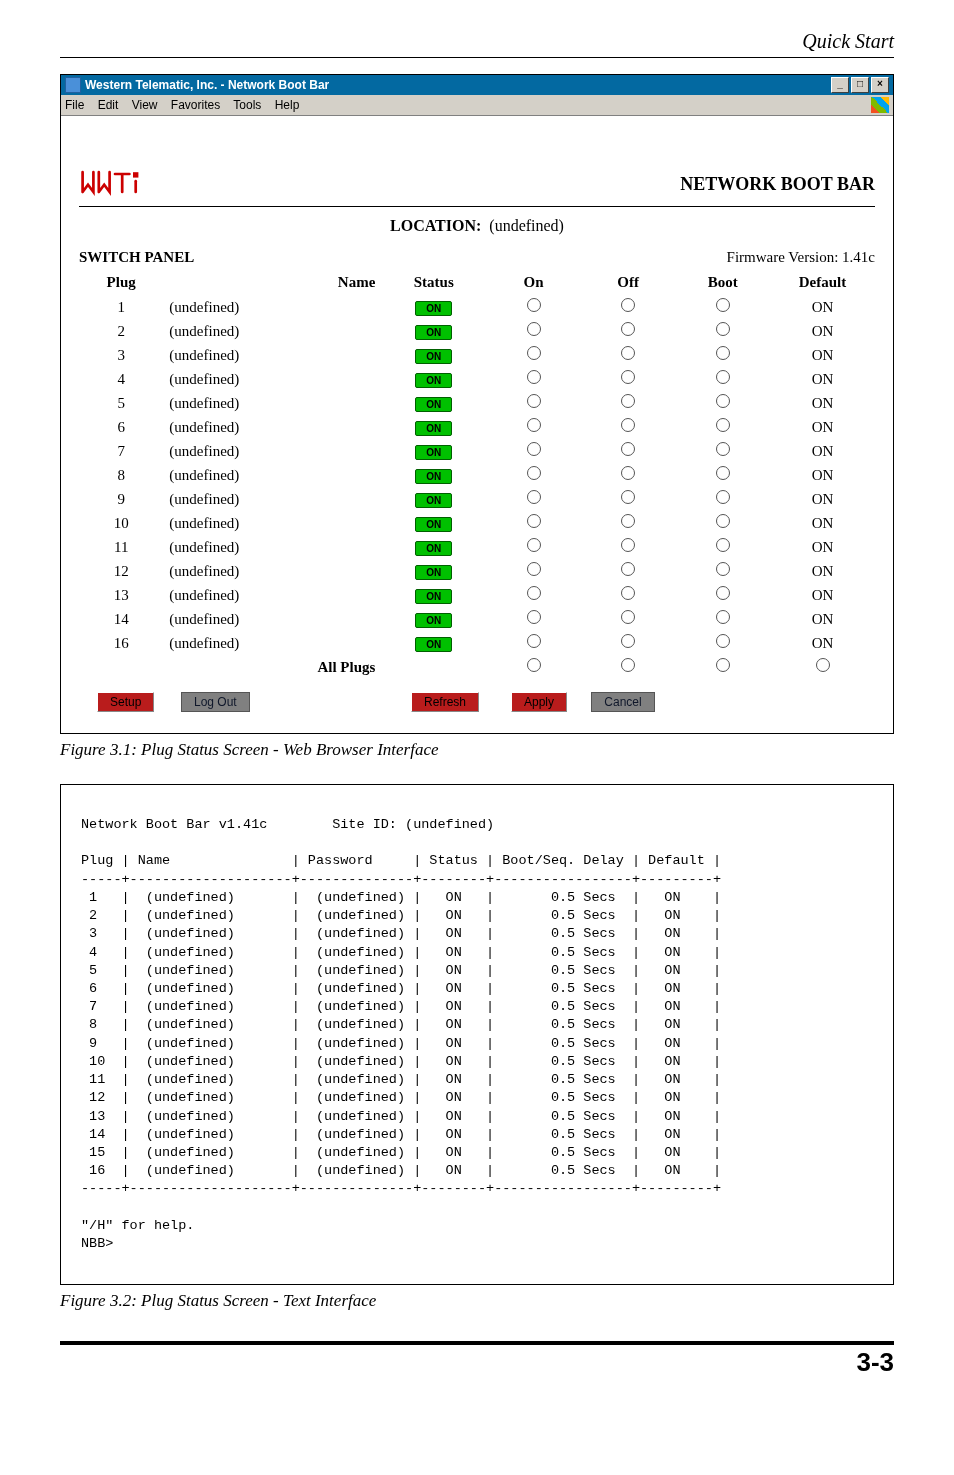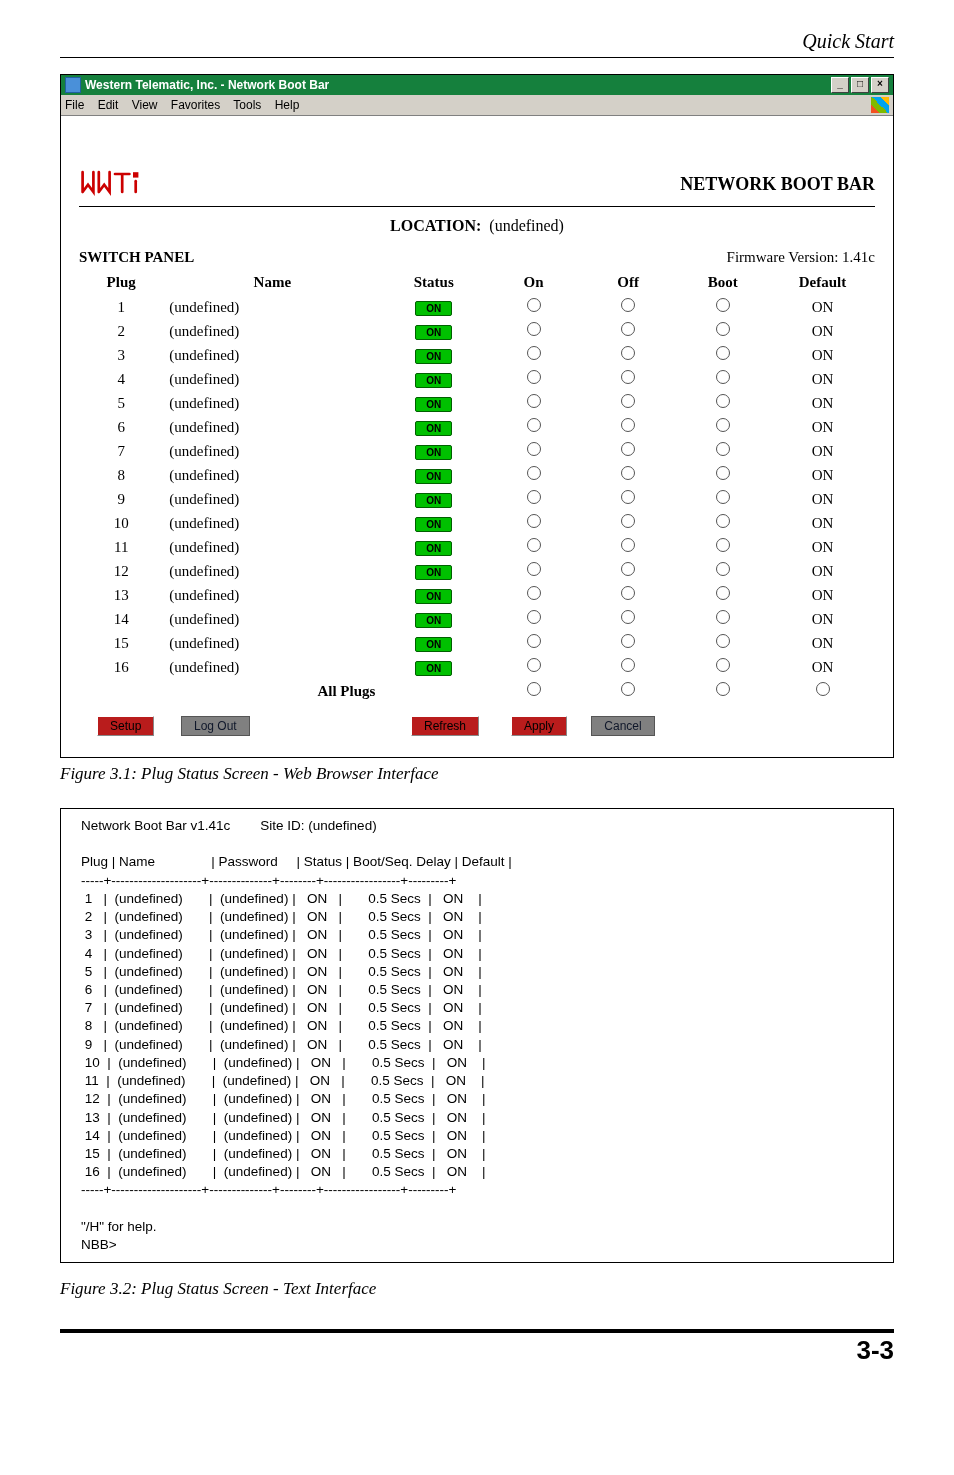--- a/index.html
+++ b/index.html
@@ -19,21 +19,21 @@
     border-bottom: 1px solid #000;
     padding-bottom: 4px;
     margin-bottom: 16px;
   }
   
   .browser {
     border: 1px solid #000;
     margin-bottom: 6px;
   }
   .titlebar {
-    background: #15803d;
+    background: #0369a1;
     color: #fff;
     font-family: Tahoma, sans-serif;
     font-size: 12px;
     font-weight: bold;
     padding: 2px 4px;
     display: flex;
     align-items: center;
     justify-content: space-between;
   }
   .titlebar .left {
@@ -117,21 +117,21 @@
     width: 100%;
     border-collapse: collapse;
     font-size: 15px;
   }
   table.panel th {
     font-weight: bold;
     text-align: center;
     padding: 4px 6px;
   }
   table.panel th:nth-child(1) { text-align: center; }
-  table.panel th:nth-child(2) { text-align: center; font-family: Liberation Serif, serif; }
+  table.panel th:nth-child(2) { text-align: right; font-family: Liberation Serif, serif; }
   table.panel td {
     text-align: center;
     padding: 3px 6px;
   }
   table.panel td:nth-child(2) { text-align: left; }
   .on-badge {
     display: inline-block;
     background: #00c000;
     color: #000;
     font-family: Arial, sans-serif;
@@ -160,26 +160,26 @@
   }
   .btn.dark { background: #808080; color: #0f172a; border-color: #555; }
   .figcap {
     font-style: italic;
     font-size: 17px;
     margin: 6px 0 24px 0;
   }
   
   .textbox {
     border: 1px solid #000;
-    padding: 8px 20px;
-    font-family: Liberation Sans, sans-serif;
+    padding: 31px 20px;
+    font-family: Liberation Mono, monospace;
     font-size: 13.5px;
     white-space: pre;
     line-height: 1.35;
-    margin-bottom: 16px;
+    margin-bottom: 6px;
   }
   .footer-rule {
     margin-top: 30px;
     border-top: 4px solid #000;
     padding-top: 2px;
     text-align: right;
     font-family: Arial, sans-serif;
     font-weight: bold;
     font-size: 26px;
   }
@@ -362,29 +362,20 @@
               <td>13</td>
               <td>(undefined)</td>
               <td><span class="on-badge">ON</span></td>
               <td><span class="radio"></span></td>
               <td><span class="radio"></span></td>
               <td><span class="radio"></span></td>
               <td>ON</td>
             </tr>
             <tr>
               <td>14</td>
-              <td>(undefined)</td>
-              <td><span class="on-badge">ON</span></td>
-              <td><span class="radio"></span></td>
-              <td><span class="radio"></span></td>
-              <td><span class="radio"></span></td>
-              <td>ON</td>
-            </tr>
-            <tr>
-              <td>15</td>
               <td>(undefined)</td>
               <td><span class="on-badge">ON</span></td>
               <td><span class="radio"></span></td>
               <td><span class="radio"></span></td>
               <td><span class="radio"></span></td>
               <td>ON</td>
             </tr>
             <tr>
               <td>16</td>
               <td>(undefined)</td>

